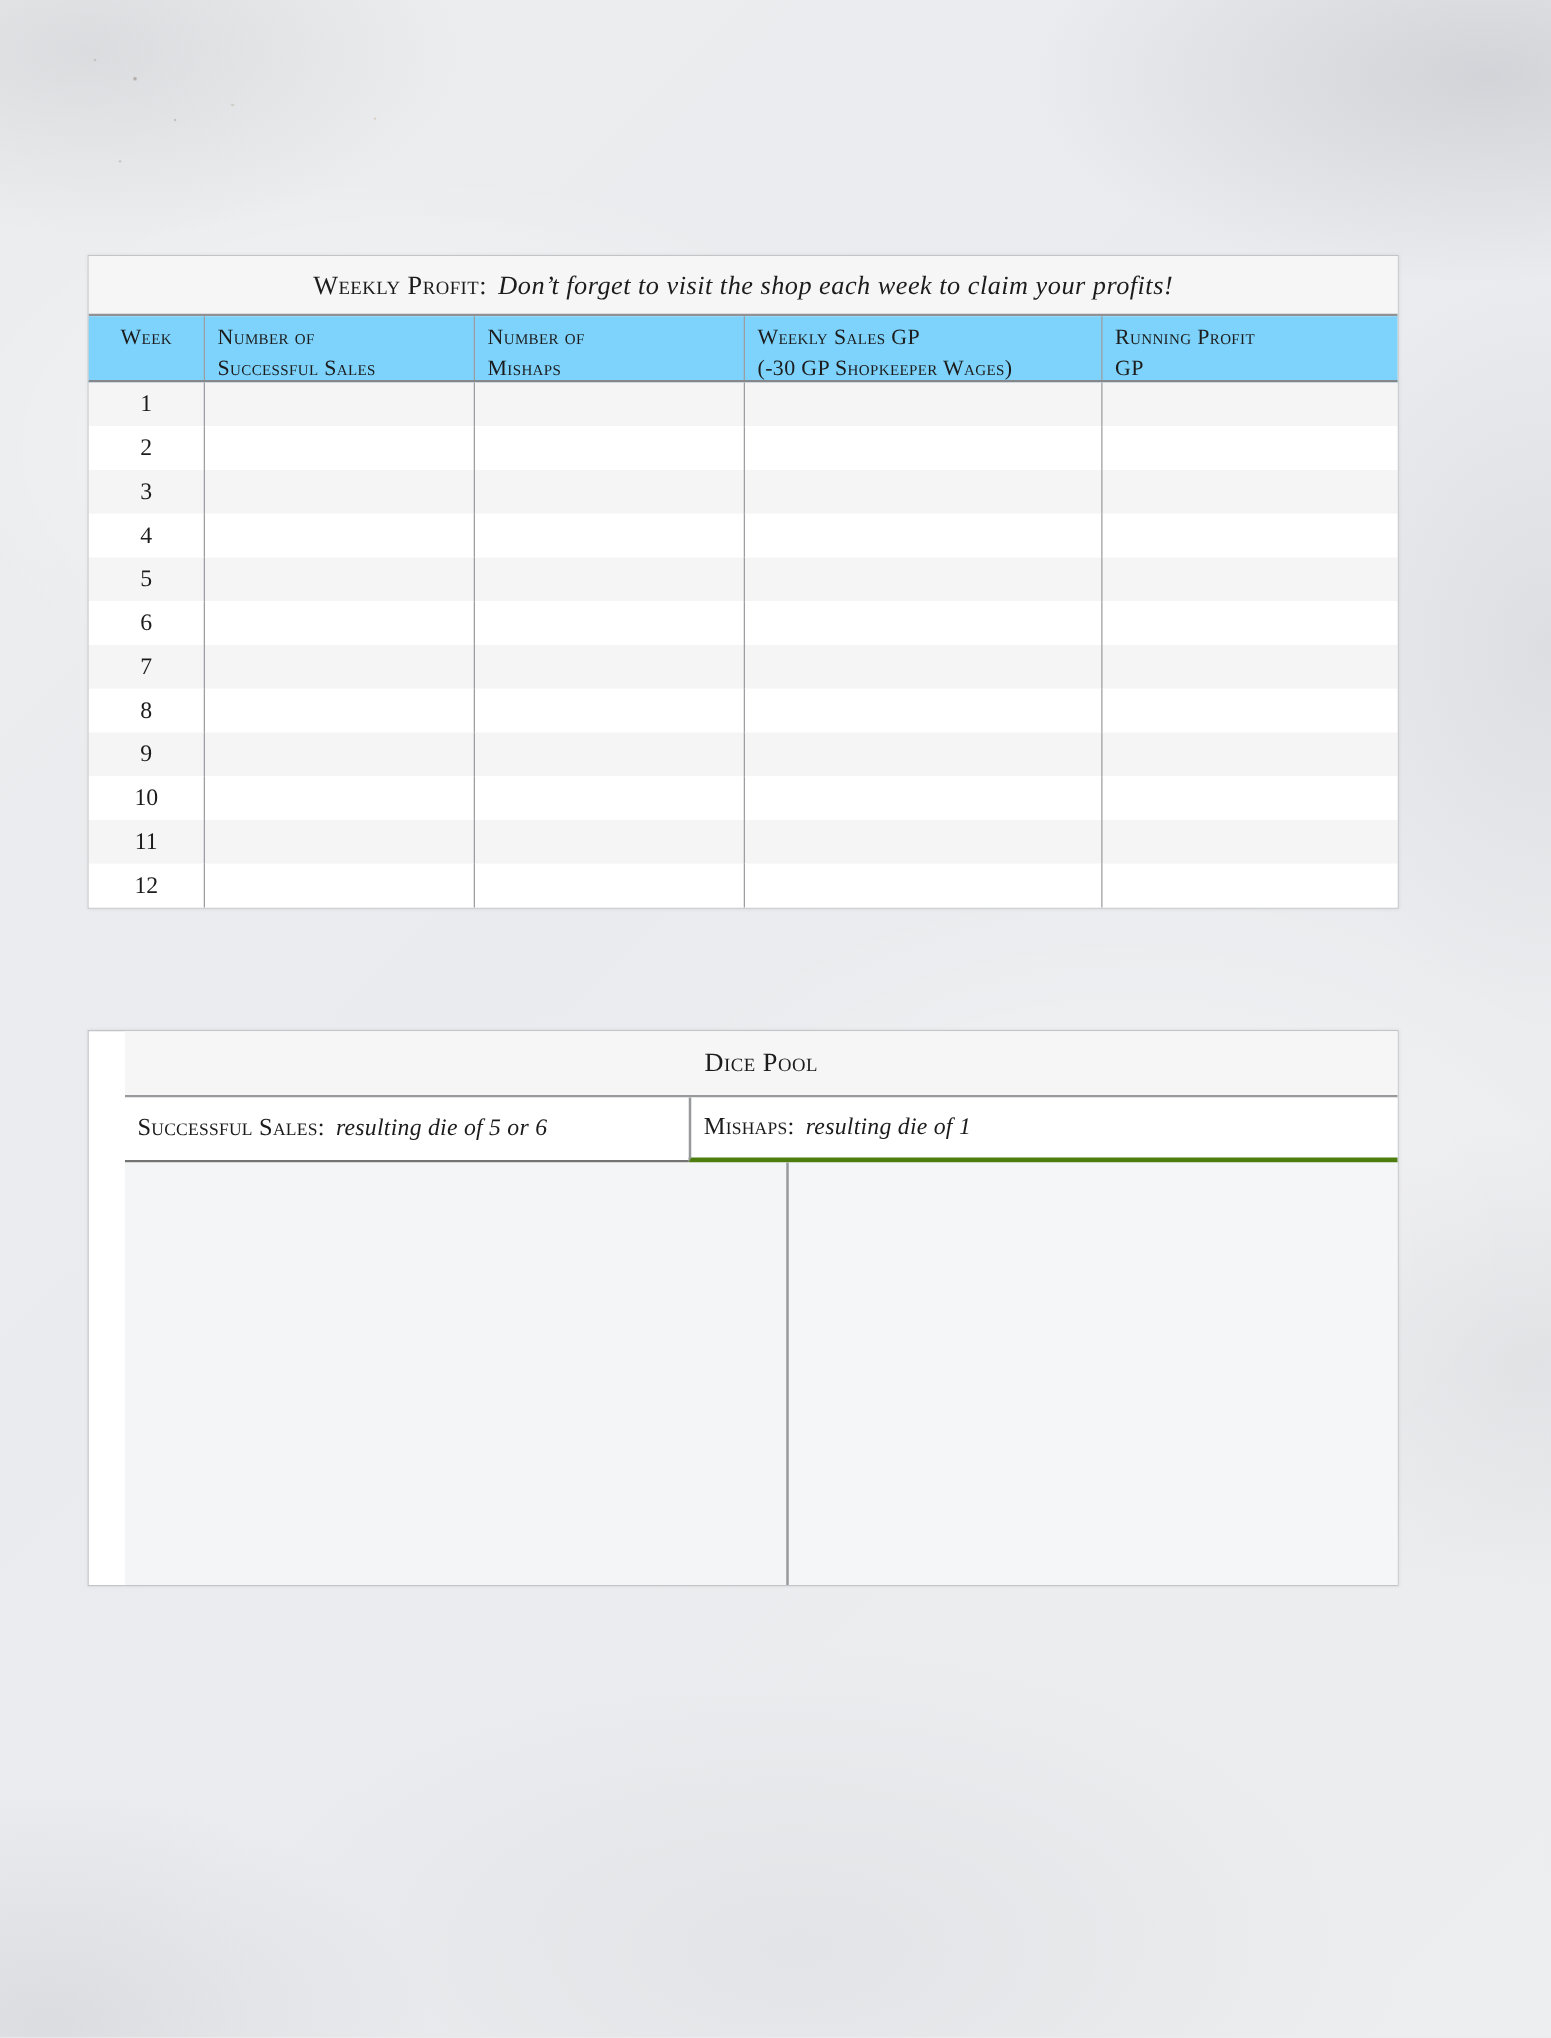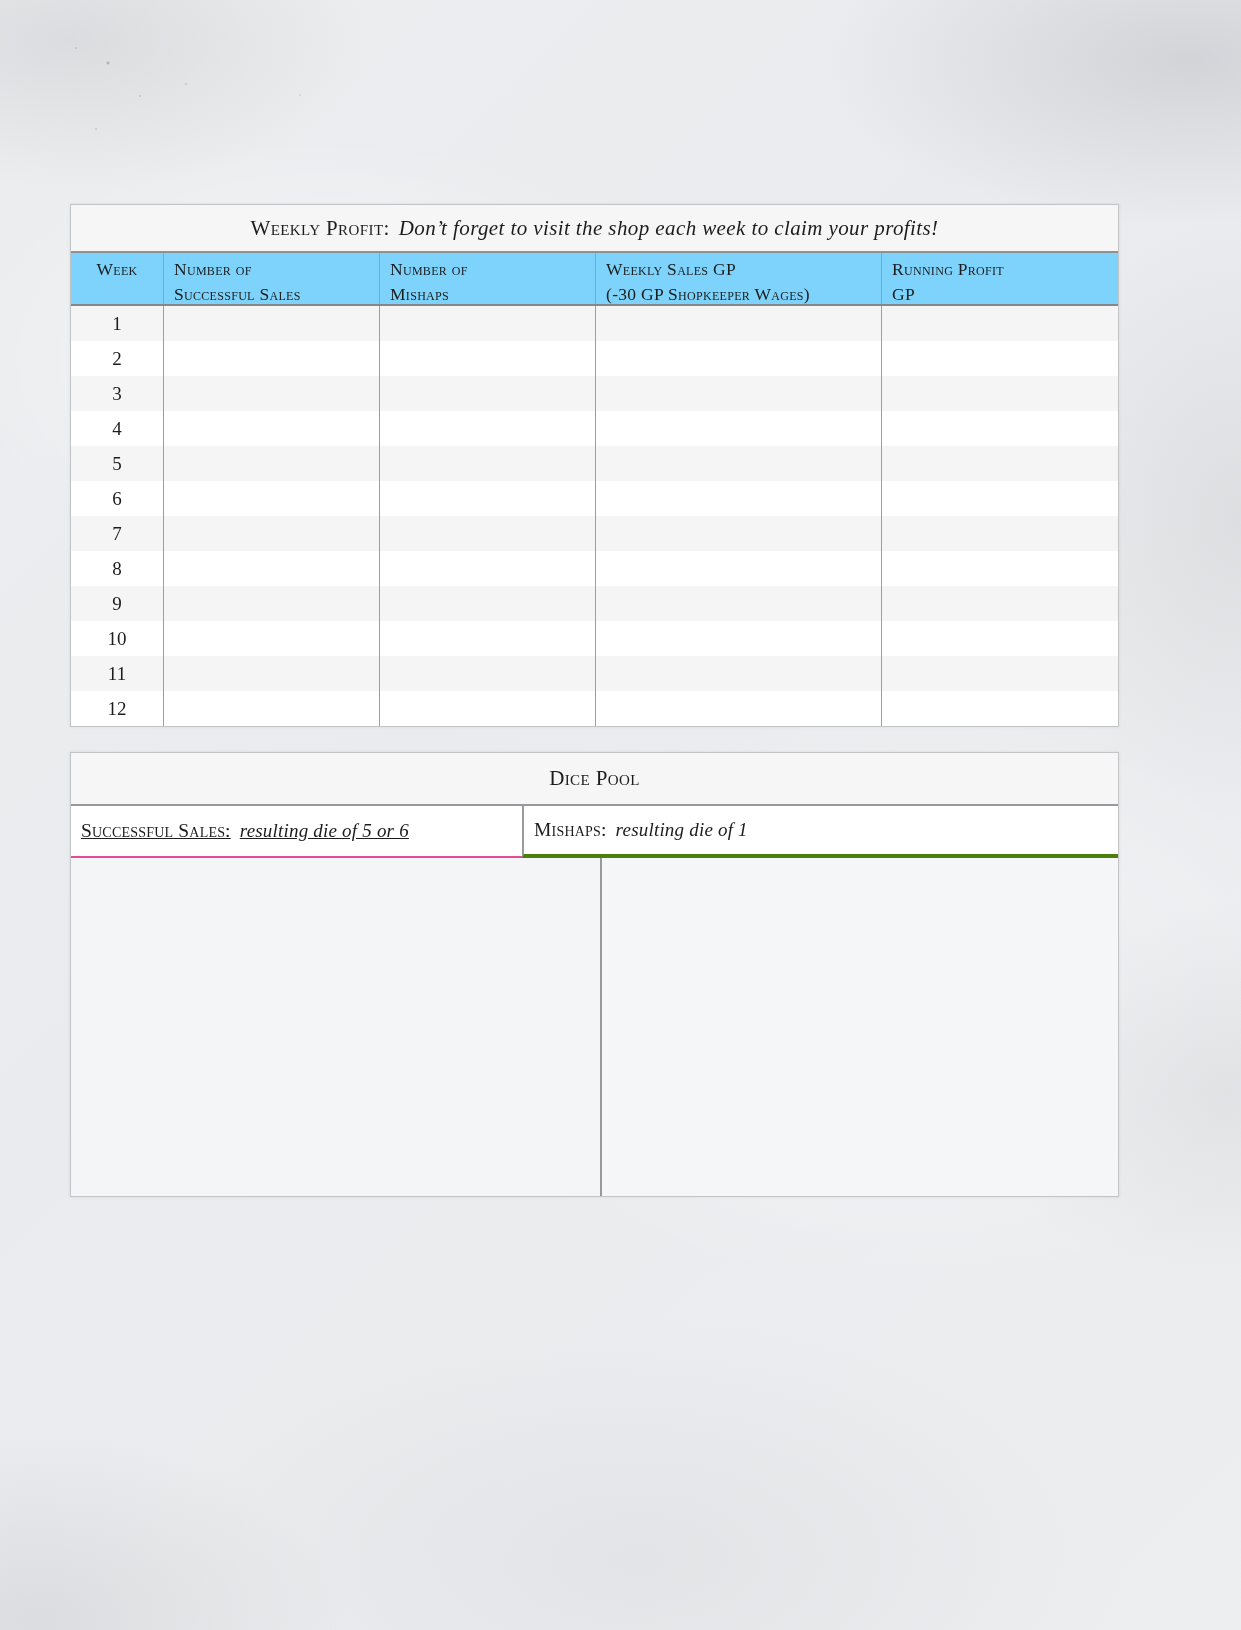--- a/index.html
+++ b/index.html
@@ -71,34 +71,34 @@
   .wk {
     width:92px; text-align:center; font-size:19px; line-height:35px;
   }
   .cell { border-left:1px solid #9b9da0; }
   .cell.c1 { width:216px; }
   .cell.c2 { width:216px; }
   .cell.c3 { width:286px; }
   .cell.c4 { flex:1; }
 
   
-  #dice-pool { top:752px; }
+  #dice-pool { top:824px;padding-left:29px; }
   .dp-title {
     height:53px; background:#f6f6f7;
     border-bottom:2px solid #97999c;
     display:flex; align-items:center; justify-content:center;
     font-size:21px; letter-spacing:.4px;
   }
   .dp-headers { display:flex; height:52px; background:#fff; }
   .dp-hcell {
     display:flex; align-items:center;
     font-size:19.5px; letter-spacing:.2px; padding-left:10px;
   }
   .dp-hcell .note { font-size:19px; }
-  .dp-h-left  { width:451px; border-bottom:2px solid #ec4899;text-decoration:underline; }
+  .dp-h-left  { width:451px; border-bottom:2px solid #737373; }
   .dp-h-right { flex:1; border-left:2px solid #97999c; border-bottom:4px solid #4d7c0f; }
   .dp-body { display:flex; height:338px; }
   .dp-area-left  { width:529px; background:#f4f5f6; }
   .dp-area-right { flex:1; background:#f5f6f7; border-left:2px solid #97999c; }
 </style>
 </head>
 <body>
 
 <div class="paper-bg"></div>
 

